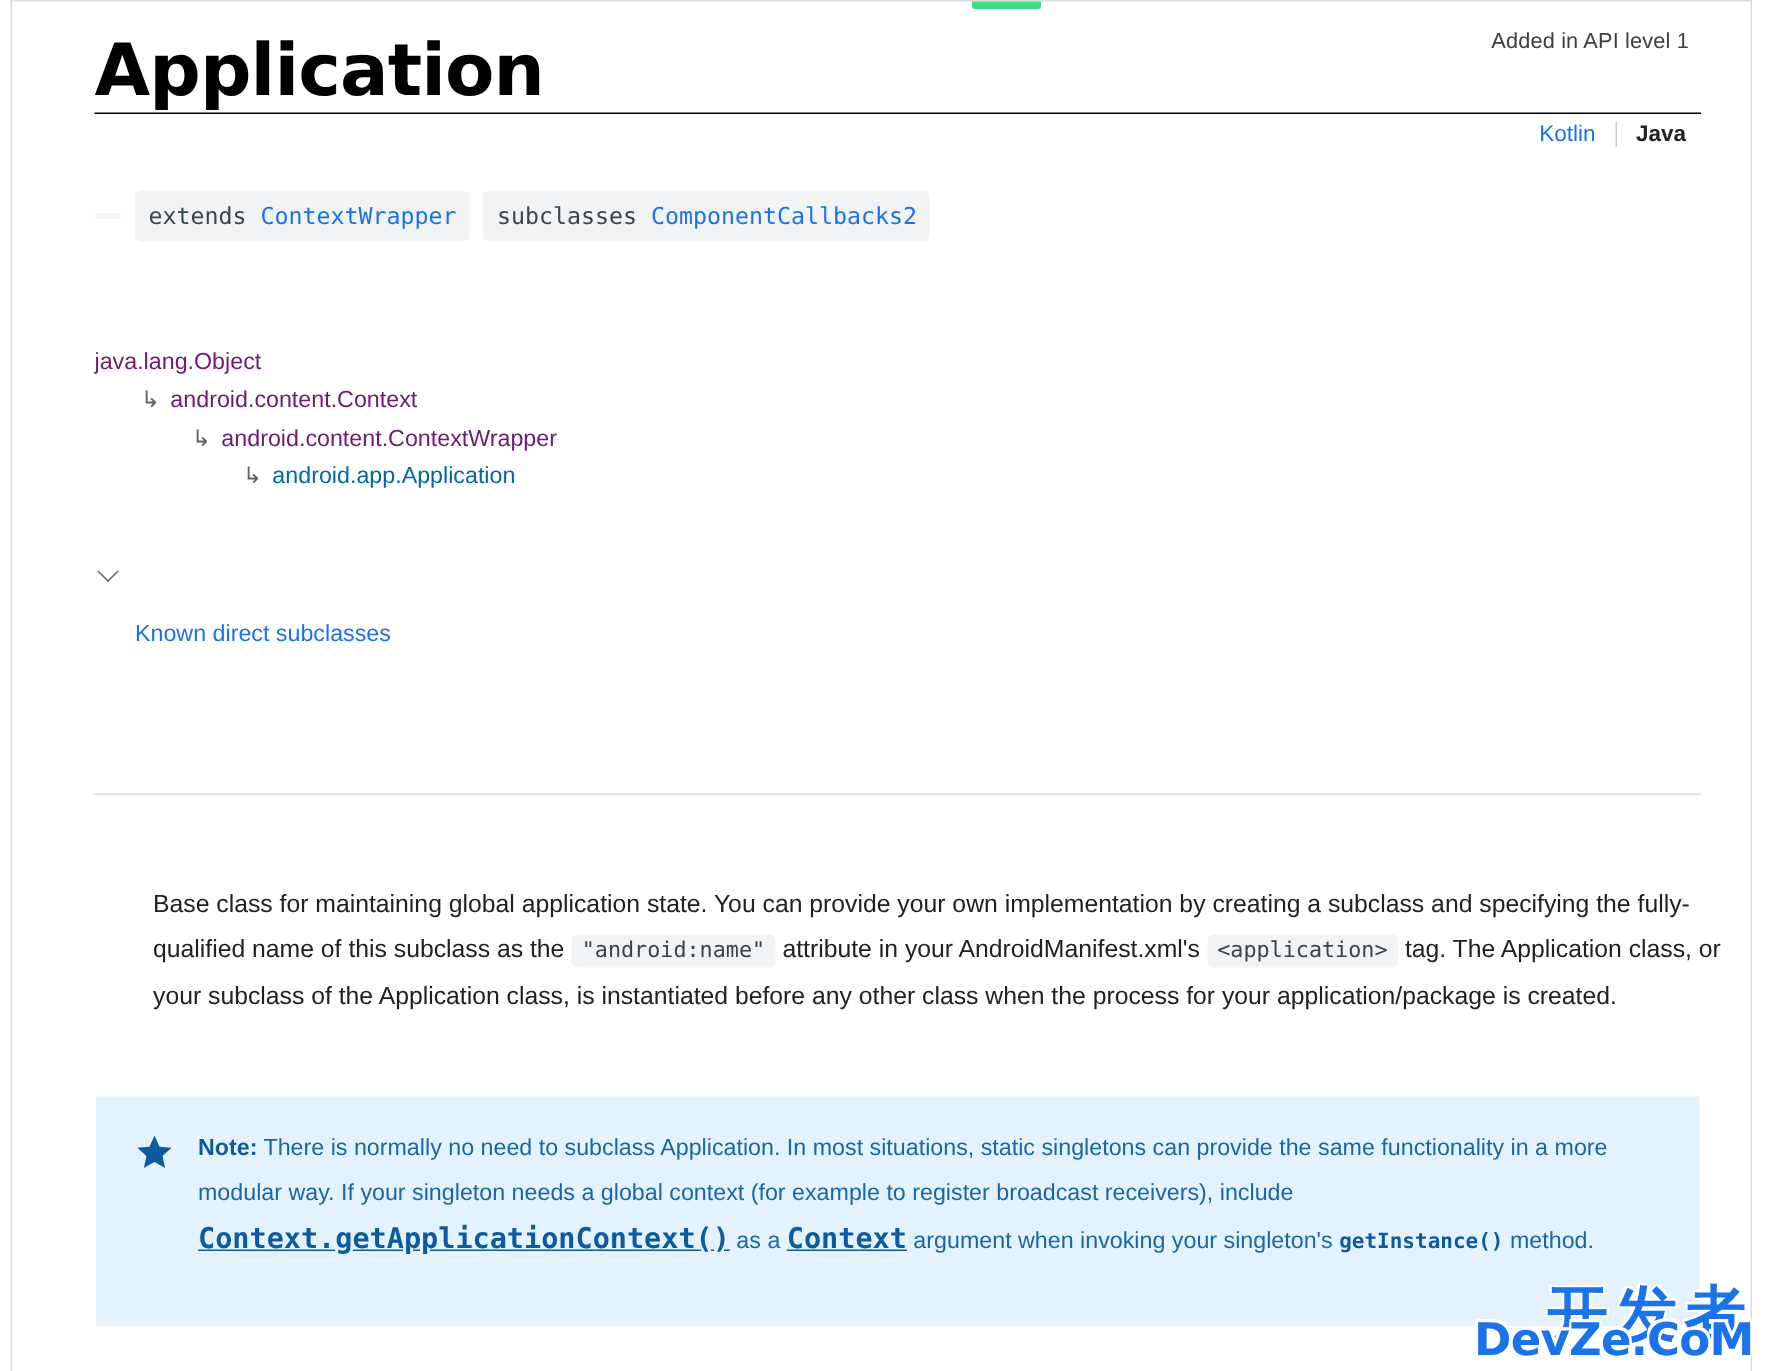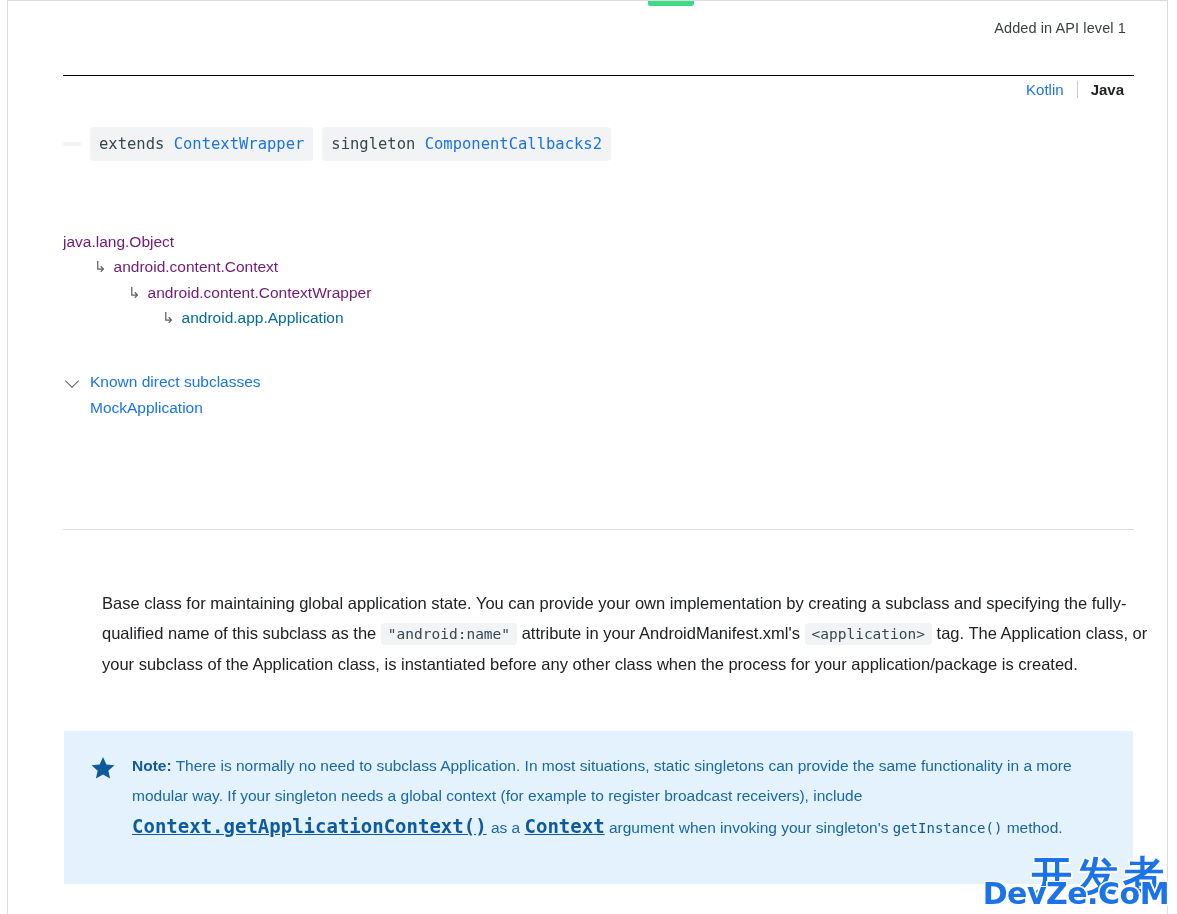--- a/index.html
+++ b/index.html
@@ -198,20 +198,21 @@
     width: 9px;
     height: 9px;
     border-right: 1.6px solid #5f6368;
     border-bottom: 1.6px solid #5f6368;
     transform: rotate(45deg);
   }
   .sub-title {
     color: #1a73e8;
     text-decoration: none;
     cursor: pointer;
+    margin-top: 41px;
   }
   .sub-list {
     padding-left: 27px;
     margin-top: 1px;
   }
   .sub-item {
     color: #1a73e8;
     text-decoration: none;
     display: block;
     cursor: pointer;
@@ -281,21 +282,21 @@
     font-family: "DejaVu Sans Mono", monospace;
     font-size: 19px;
     font-weight: 700;
     color: #0d5a9e;
     text-decoration: underline;
     cursor: pointer;
   }
   .note-code {
     font-family: "DejaVu Sans Mono", monospace;
     font-size: 14px;
-    font-weight: 400;
+    font-weight: 700;
     color: #0d5a9e;
   }
 
   
   #watermark {
     position: absolute;
     right: 6px;
     bottom: 0px;
     width: 150px;
     height: 68px;
@@ -333,33 +334,34 @@
 <body>
 
 <div id="page-frame">
 
   <div id="progress-nub"></div>
 
   <div id="content">
 
     <div class="api-level">Added in API level 1</div>
 
+    <h1 class="page-title">Application</h1>
     <div class="title-rule"></div>
 
     <div class="lang-switch">
       <a class="lang-kotlin">Kotlin</a>
       <span class="lang-sep"></span>
       <span class="lang-java">Java</span>
     </div>
 
     <div class="signature">
       <div class="sig-row">
         <span class="chip indent"></span>
         <span class="chip"><span>extends</span>&nbsp;<a class="mono-link">ContextWrapper</a></span>
-        <span class="chip"><span>singleton</span>&nbsp;<a class="mono-link">ComponentCallbacks2</a></span>
+        <span class="chip"><span>subclasses</span>&nbsp;<a class="mono-link">ComponentCallbacks2</a></span>
       </div>
     </div>
 
     <div class="inheritance">
       <div class="inh-row lvl1">
         <a class="inh-link">java.lang.Object</a>
       </div>
       <div class="inh-row lvl2">
         <span class="inh-arrow">↳</span><a class="inh-link">android.content.Context</a>
       </div>
@@ -368,23 +370,20 @@
       </div>
       <div class="inh-row lvl4">
         <span class="inh-arrow">↳</span><span class="inh-current">android.app.Application</span>
       </div>
     </div>
 
     <div class="subclasses">
       <div class="sub-head">
         <span class="chevron"></span>
         <a class="sub-title">Known direct subclasses</a>
-      </div>
-      <div class="sub-list">
-        <a class="sub-item">MockApplication</a>
       </div>
     </div>
 
     <div class="section-divider"></div>
 
     <p class="description"><span>Base class for maintaining global application state. You can provide your own implementation by creating a subclass and specifying the fully-qualified name of this subclass as the </span><code class="inline">"android:name"</code><span> attribute in your AndroidManifest.xml's </span><code class="inline">&lt;application&gt;</code><span> tag. The Application class, or your subclass of the Application class, is instantiated before any other class when the process for your application/package is created.</span></p>
 
   </div>
 
   <div class="note">

